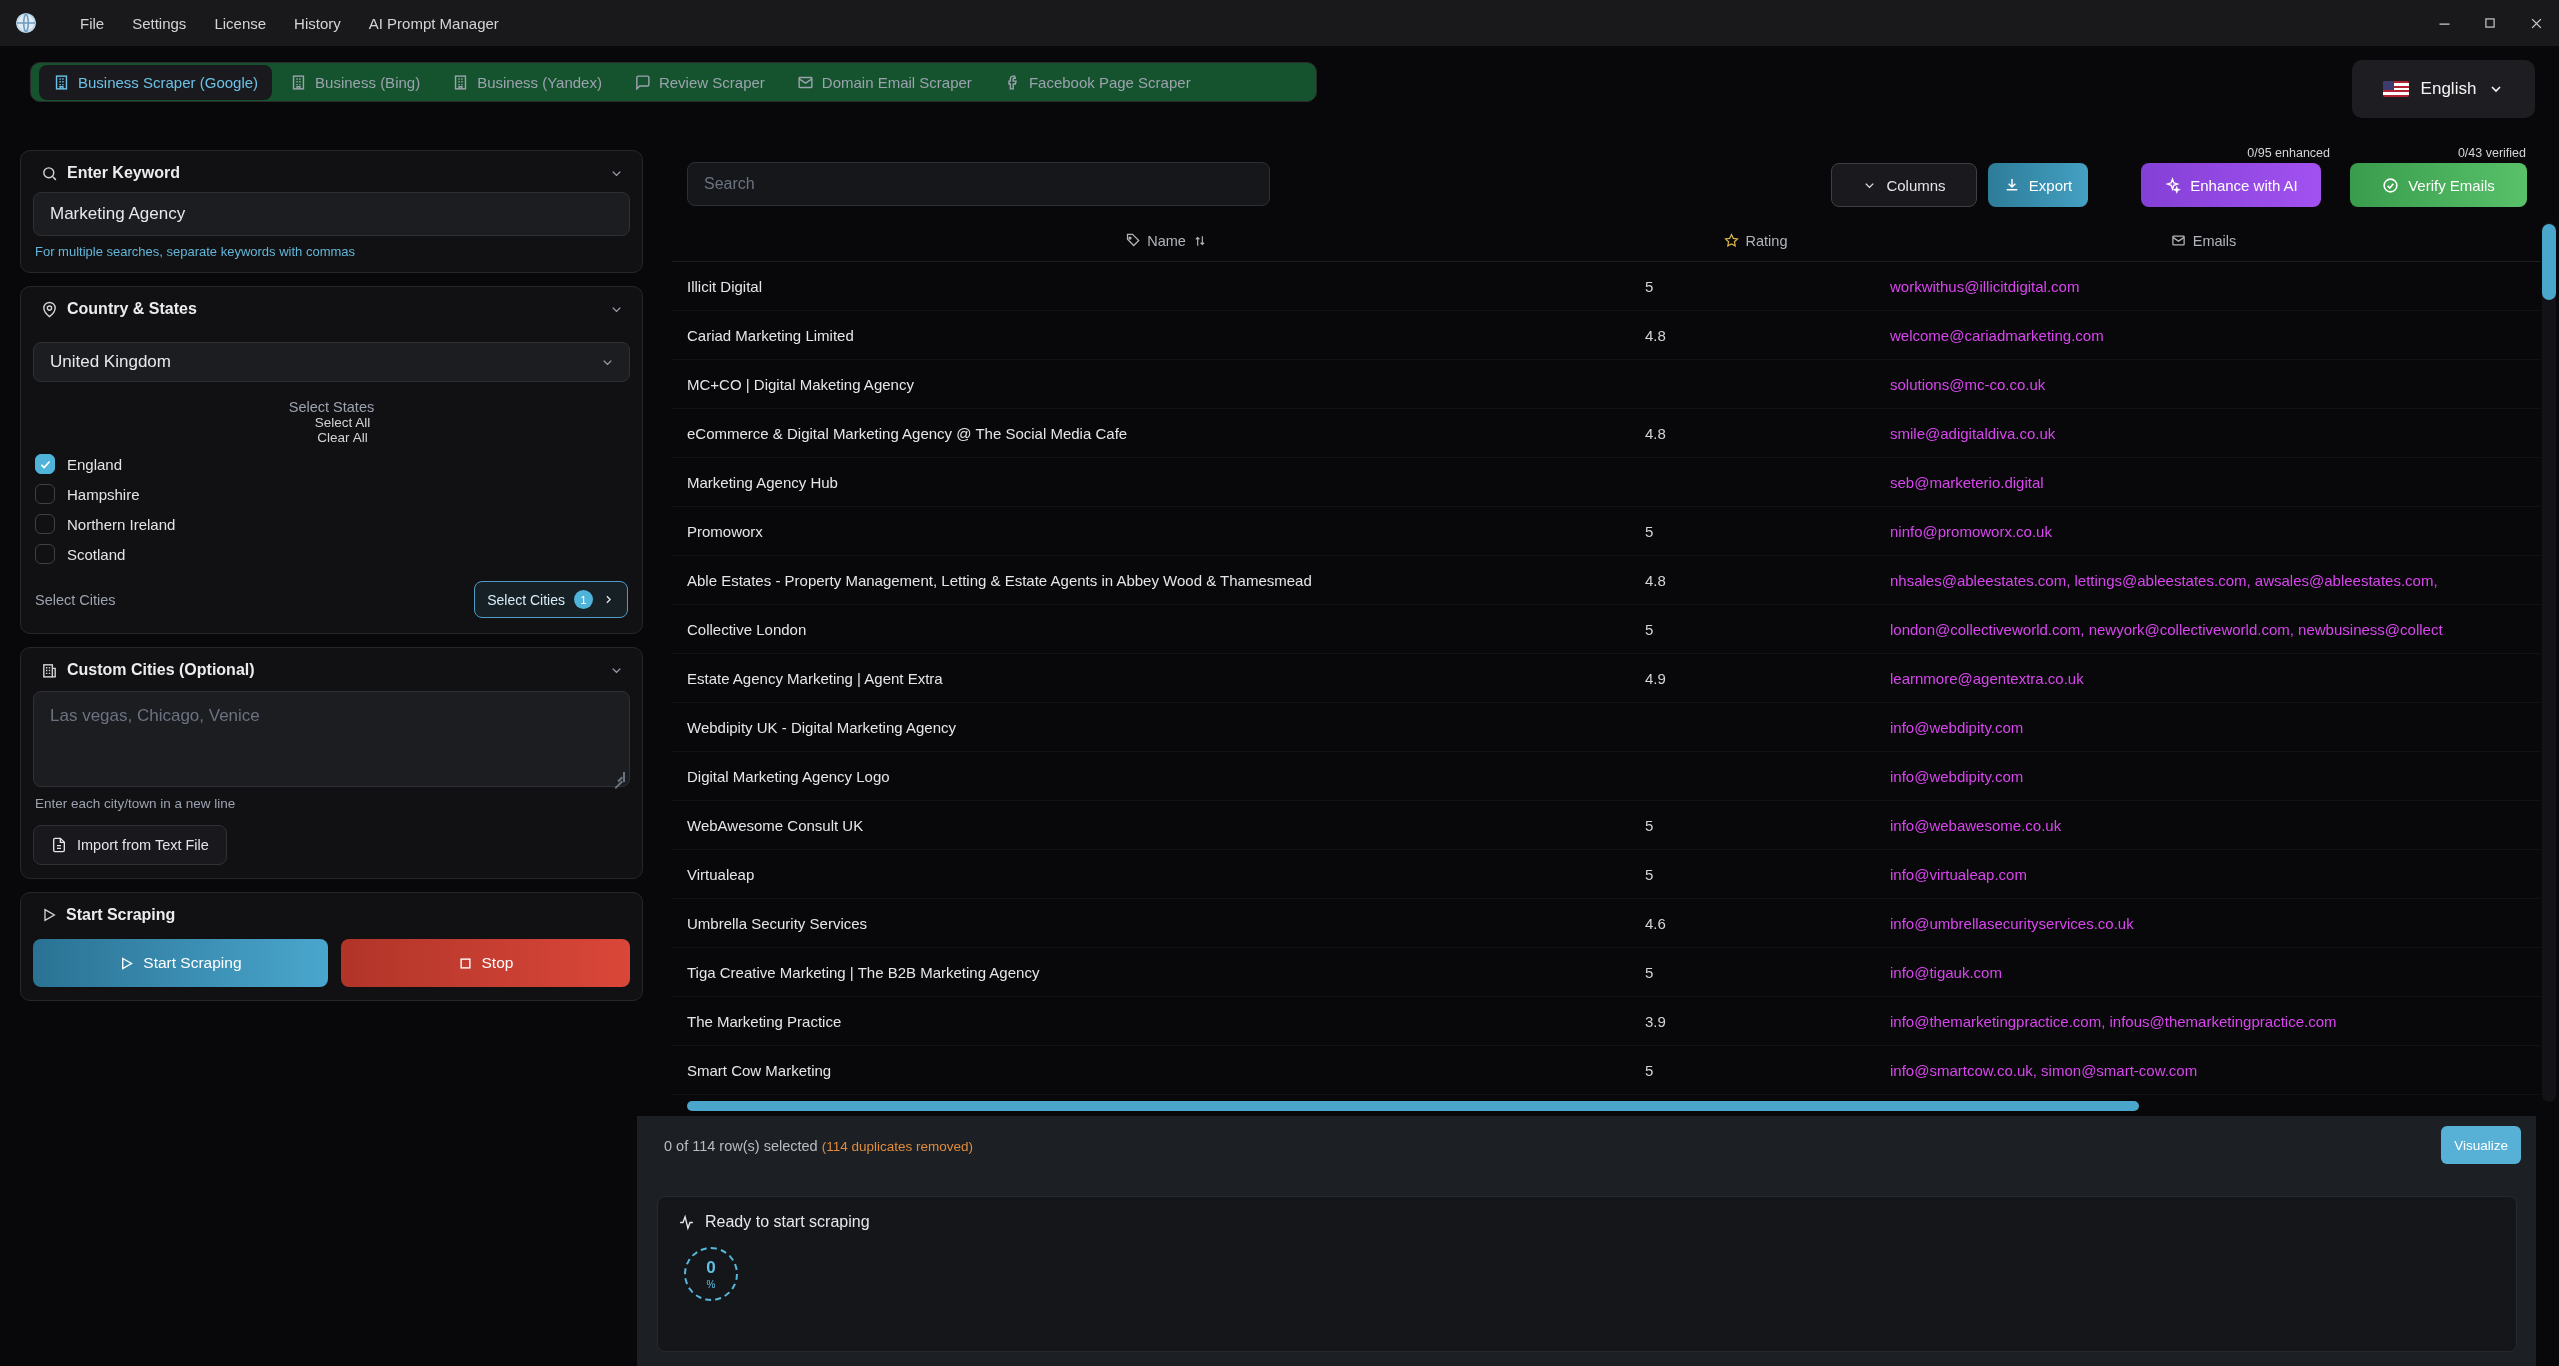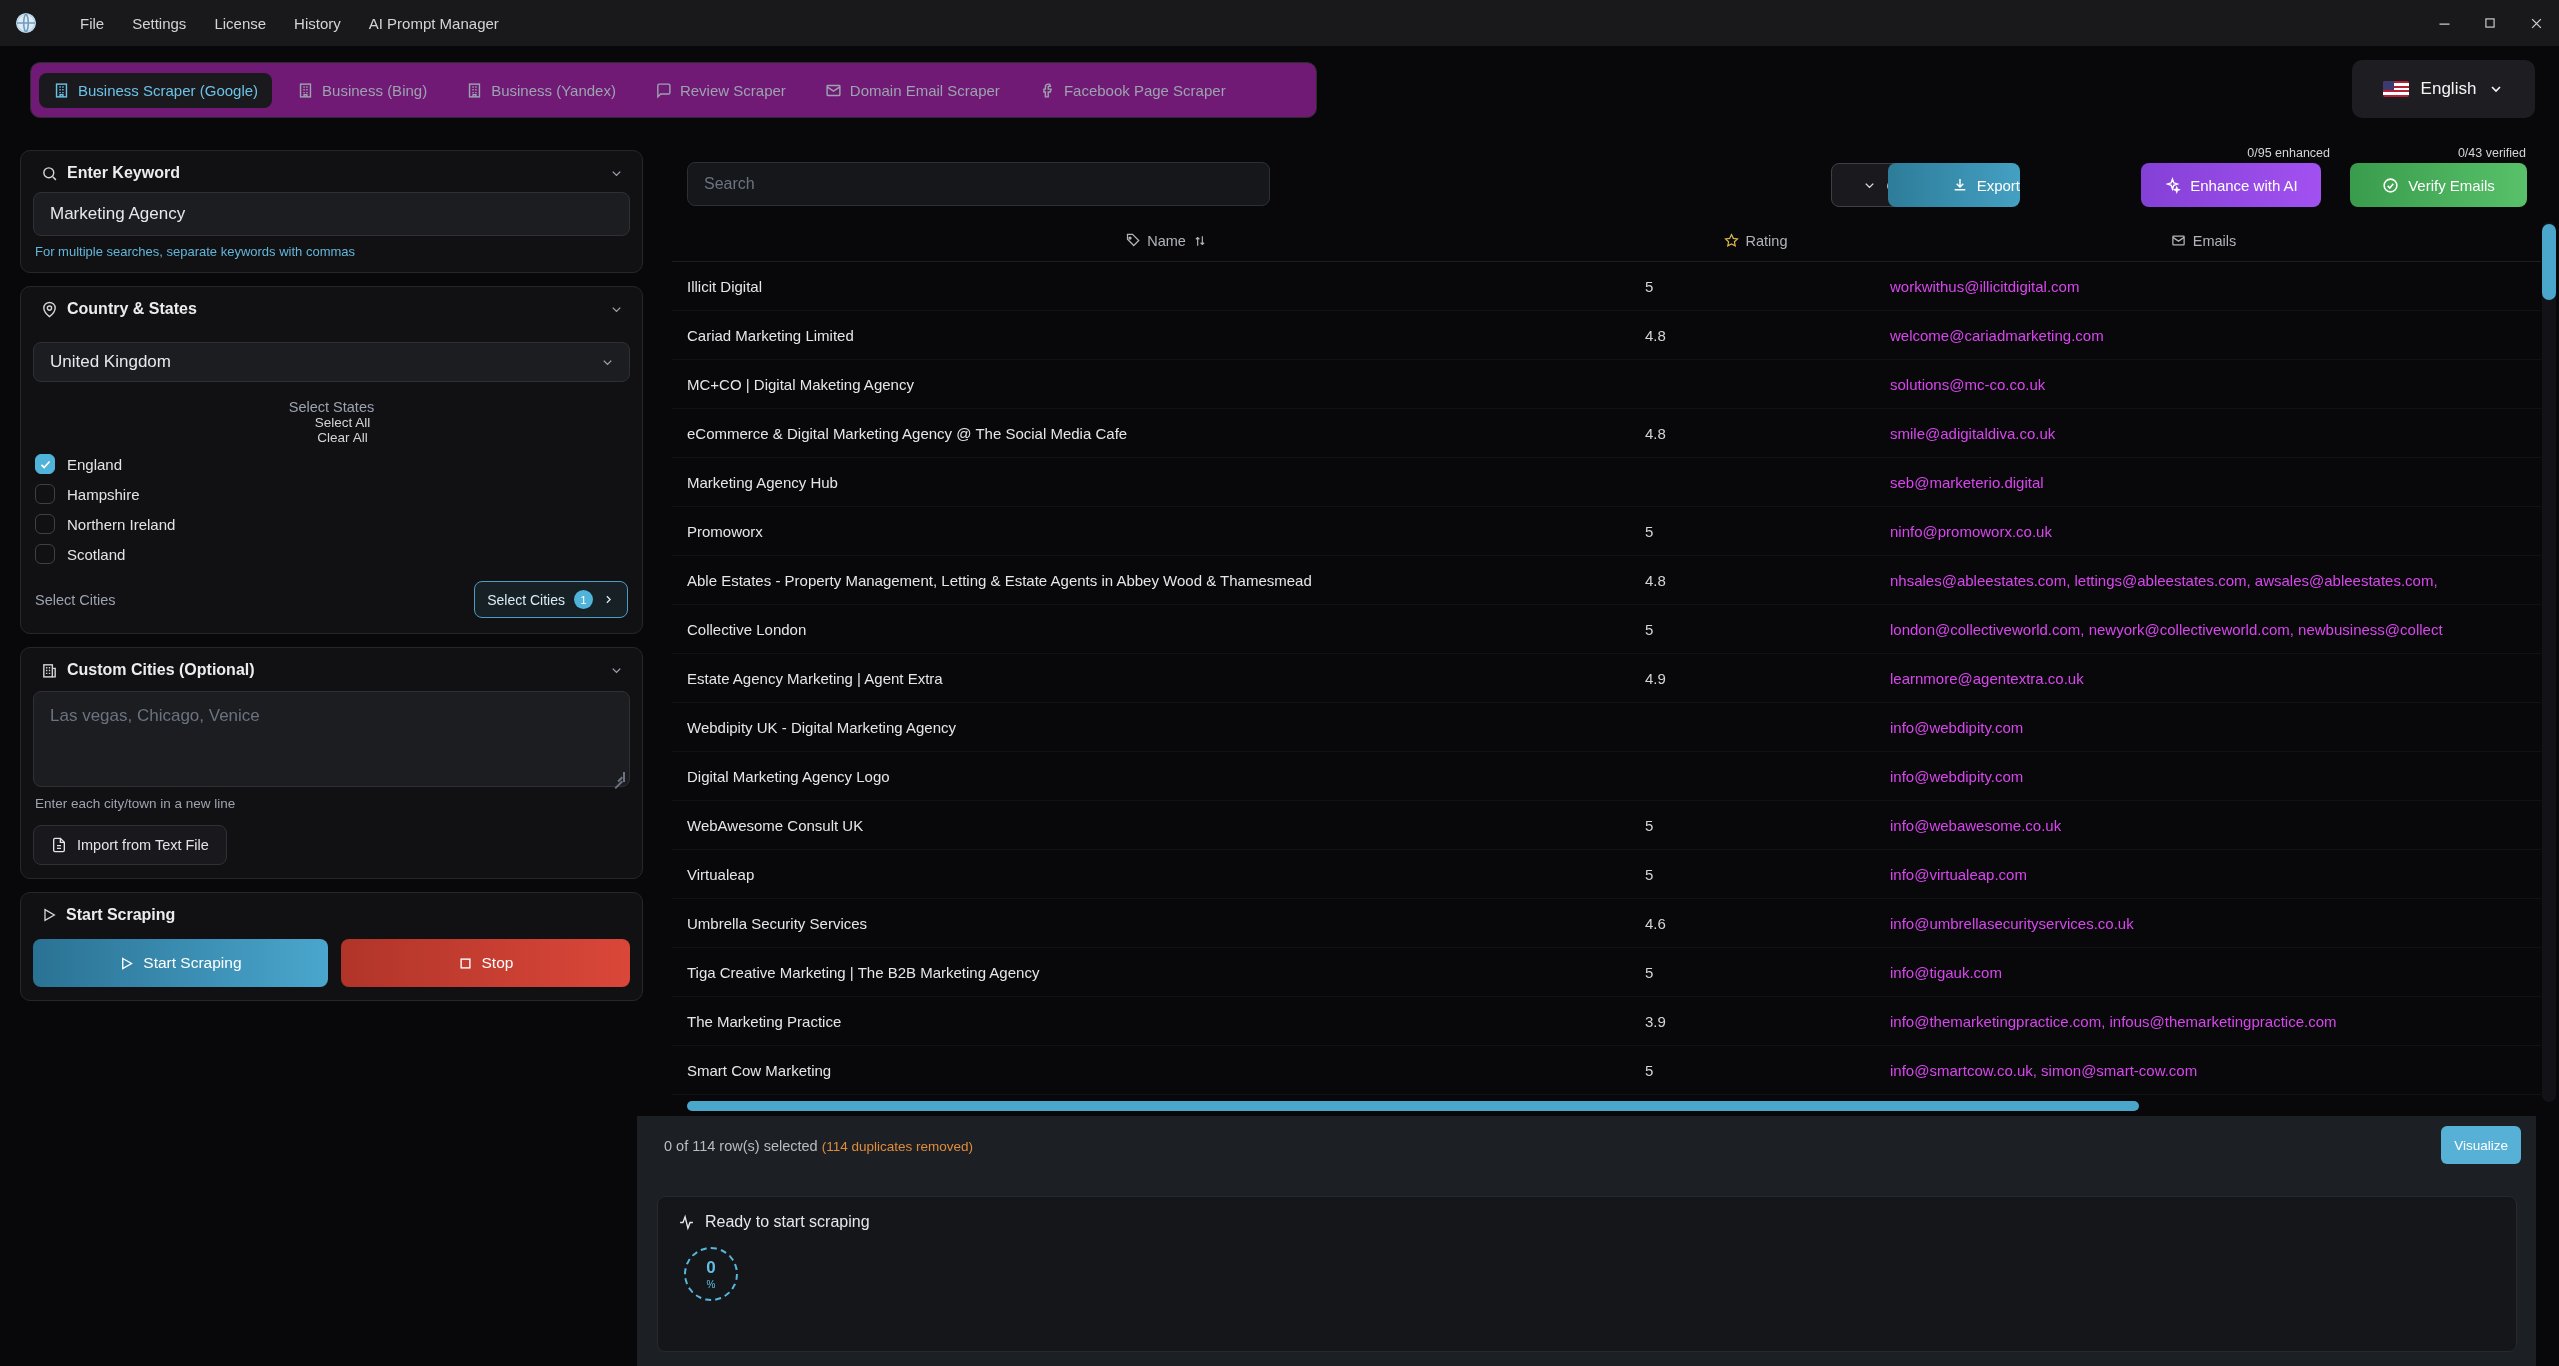--- a/index.html
+++ b/index.html
@@ -9,23 +9,23 @@
 
   
   .menubar { position:absolute; left:0; top:0; width:2559px; height:46px;
              background:#19191b; display:flex; align-items:center; padding-left:14px; }
   .logo { width:24px; height:24px; margin-right:28px; }
   .menu-item { color:#d4d4d8; font-size:15px; padding:6px 14px; cursor:default; }
   .win-controls { position:absolute; right:10px; top:0; height:46px; display:flex; align-items:center; gap:20px; color:#cfcfd4; }
   .win-btn { width:26px; height:26px; display:flex; align-items:center; justify-content:center; }
 
   
-  .tabwrap { position:absolute; left:30px; top:62px; width:1287px; height:56px;
-             background:#701a75; border:1px solid #2b2b2e; border-radius:10px;
-             display:flex; align-items:center; padding:0 8px; gap:11px; }
+  .tabwrap { position:absolute; left:30px; top:62px; width:1287px; height:40px;
+             background:#14532d; border:1px solid #2b2b2e; border-radius:10px;
+             display:flex; align-items:center; padding:0 8px; gap:4px; }
   .tab { display:flex; align-items:center; gap:8px; color:#9ca3af; font-size:15px;
          padding:9px 14px; border-radius:8px; white-space:nowrap; }
   .tab.active { background:#1a1a1e; color:#6cc2e6; }
   .tab svg { width:17px; height:17px; }
 
   .langbtn { position:absolute; left:2352px; top:60px; width:183px; height:58px;
              background:#1e1e22; border-radius:10px; display:flex; align-items:center;
              justify-content:center; gap:12px; font-size:17px; color:#f4f4f5; }
   .usflag { width:26px; height:16px; position:relative; background:repeating-linear-gradient(#b22234 0 2.3px,#fff 2.3px 4.6px); border-radius:2px; overflow:hidden; }
   .usflag::after { content:""; position:absolute; left:0; top:0; width:11px; height:9px; background:#3c3b6e; }
@@ -90,21 +90,21 @@
   
   .search-input { position:absolute; left:687px; top:162px; width:583px; height:44px;
                   background:#16171b; border:1px solid #2e2f34; border-radius:8px;
                   color:#e8e8ea; font-size:16px; padding:0 16px; font-family:"Liberation Sans",sans-serif; }
   .search-input::placeholder { color:#6b7280; }
   .count-label { position:absolute; top:146px; font-size:12.5px; color:#d4d4d8; }
   .toolbtn { position:absolute; top:163px; height:44px; border-radius:8px; border:none;
              display:flex; align-items:center; justify-content:center; gap:9px;
              color:#fff; font-size:15px; }
   .btn-columns { left:1831px; width:146px; background:#1a1a1e; border:1px solid #3f3f46; color:#e4e4e7; }
-  .btn-export { left:1888px; width:132px; background:linear-gradient(90deg,#2d7c99,#44a0c2);justify-content:flex-end; }
+  .btn-export { left:1988px; width:100px; background:linear-gradient(90deg,#2d7c99,#44a0c2); }
   .btn-enhance { left:2141px; width:180px; background:linear-gradient(90deg,#8440d6,#a251f0); }
   .btn-verify { left:2350px; width:177px; background:linear-gradient(90deg,#399c4d,#58c169); }
 
   
   .table { position:absolute; left:672px; top:220px; width:1869px; }
   .thead, .trow { display:grid; grid-template-columns:958px 221px 1fr; align-items:center;
                   padding-left:15px; }
   .thead { height:42px; color:#b0b4ba; font-size:14.5px; border-bottom:1px solid #1d1e22; }
   .th { display:flex; align-items:center; gap:7px;justify-content:center; }
   .trow { height:49px; border-bottom:1px solid rgba(255,255,255,0.045); }

